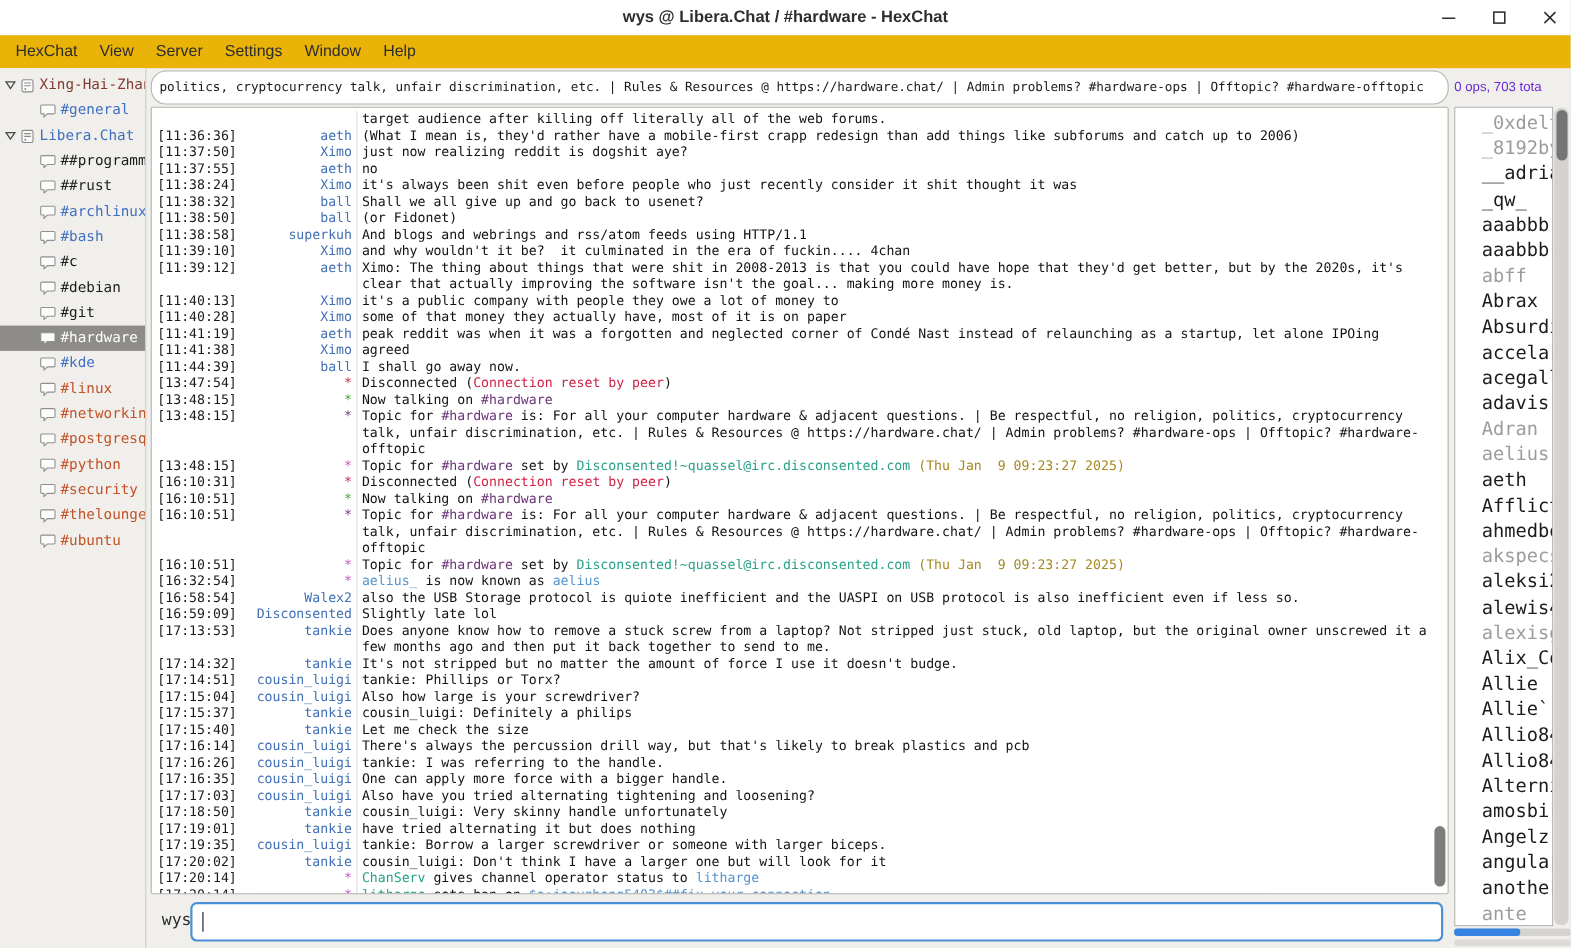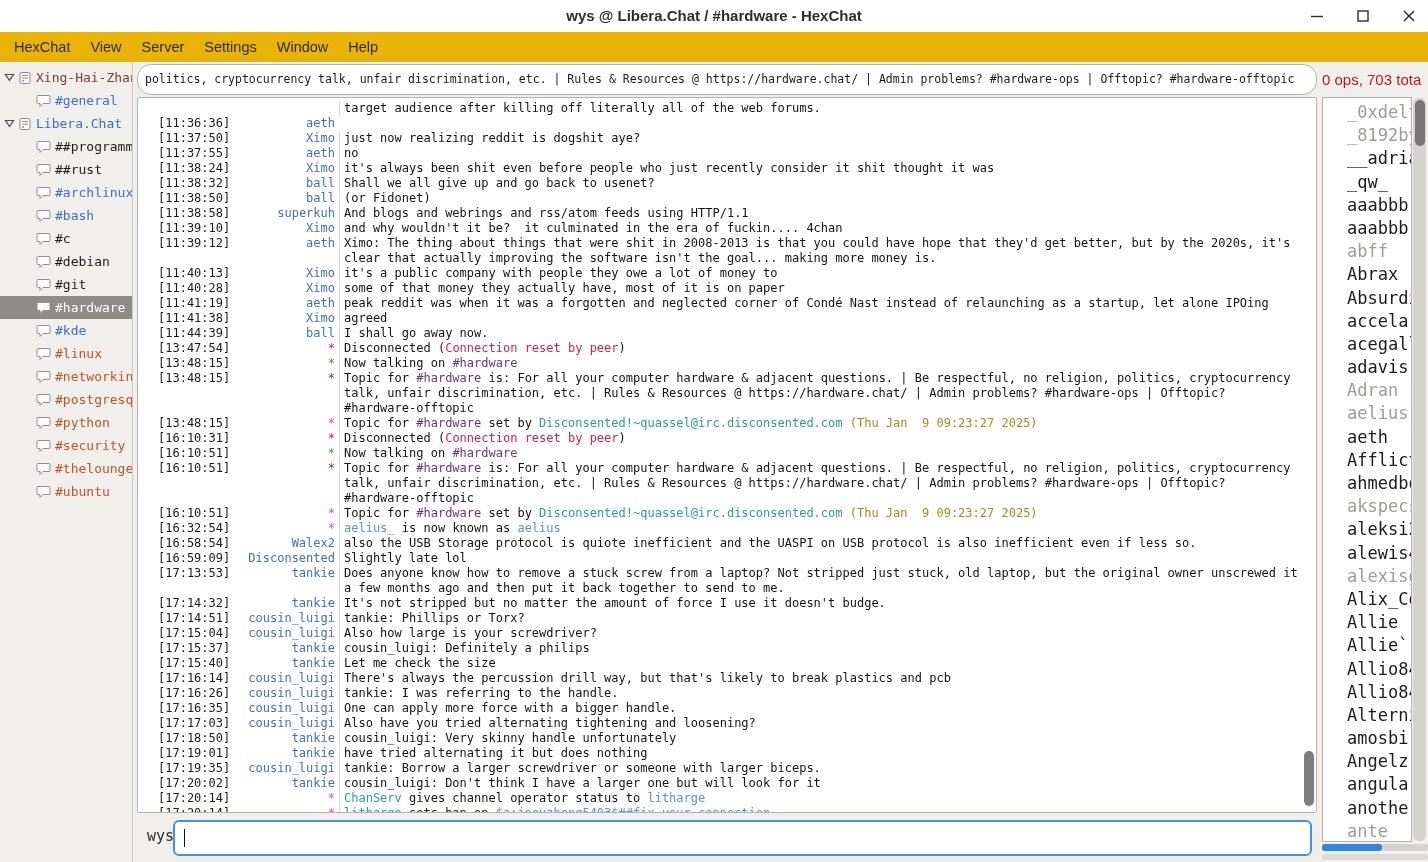--- a/index.html
+++ b/index.html
@@ -28,27 +28,27 @@
   .ch-maroon{color:#823b2e;} .ch-blue{color:#3f6fc0;} .ch-dark{color:#1c1c1c;} .ch-orange{color:#c35227;}
   .exp{margin-right:3px;flex:none;}
   .ticon{flex:none;}
   
   #topicbar{position:absolute;left:137px;top:64px;width:1180px;height:31px;background:#ffffff;
        border:1px solid #b5b3af;border-radius:14px;box-sizing:border-box;
        font-family:"DejaVu Sans Mono",monospace;font-size:11.5px;color:#1a1a1a;
        line-height:29px;padding:0 7px;white-space:nowrap;overflow:hidden;}
   
   #usercount{position:absolute;left:1322px;top:64px;width:106px;height:31px;line-height:31px;
-       font-size:15px;color:#b91c1c;white-space:nowrap;overflow:hidden;}
+       font-size:12px;color:#6d28d9;white-space:nowrap;overflow:hidden;}
   
   #chatbox{position:absolute;left:137px;top:97px;width:1180px;height:716px;background:#ffffff;
        border:1px solid #b5b3af;border-radius:2px;box-sizing:border-box;overflow:hidden;}
   #chatlines{position:absolute;left:0;top:3px;right:14px;
        font-family:"DejaVu Sans Mono",monospace;font-size:12px;line-height:15px;color:#131313;}
-  .mrow{display:flex;margin-left:15px;}
+  .mrow{display:flex;}
   .meta{flex:none;width:186px;display:flex;justify-content:space-between;padding-left:5px;box-sizing:border-box;}
   .meta .ts{color:#1a1a1a;white-space:pre;}
   .meta .nick{padding-right:4px;white-space:pre;}
   .body{flex:1;border-left:1px solid #d9d9d9;padding-left:4px;white-space:pre-wrap;word-break:break-word;}
   .c-t{color:#131313;} .c-nick{color:#4170b4;} .c-lblue{color:#5794ce;} .c-teal{color:#2aa189;}
   .c-red{color:#d02347;} .c-green{color:#43a033;} .c-purple{color:#6a3577;} .c-magenta{color:#c553c5;}
   .c-olive{color:#a6891f;}
   #chatscroll{position:absolute;right:1px;top:1px;bottom:1px;width:12px;}
   #chatscroll .thumb{position:absolute;right:1px;bottom:5px;width:10px;height:55px;background:#7d7d7d;border-radius:5px;}
   
@@ -247,20 +247,21 @@
             <span class="ts"></span>
             <span class="nick c-nick"></span>
           </div>
           <div class="body"><span class="c-t">target audience after killing off literally all of the web forums.</span></div>
         </div>
         <div class="mrow">
           <div class="meta">
             <span class="ts">[11:36:36]</span>
             <span class="nick c-nick">aeth</span>
           </div>
+          <div class="body"><span class="c-t">(What I mean is, they'd rather have a mobile-first crapp redesign than add things like subforums and catch up to 2006)</span></div>
         </div>
         <div class="mrow">
           <div class="meta">
             <span class="ts">[11:37:50]</span>
             <span class="nick c-nick">Ximo</span>
           </div>
           <div class="body"><span class="c-t">just now realizing reddit is dogshit aye?</span></div>
         </div>
         <div class="mrow">
           <div class="meta">

